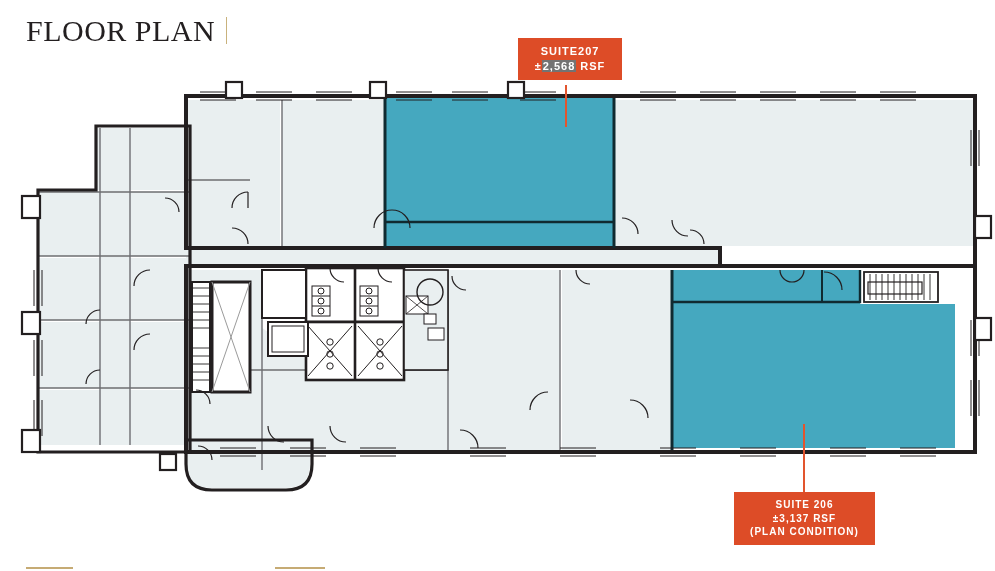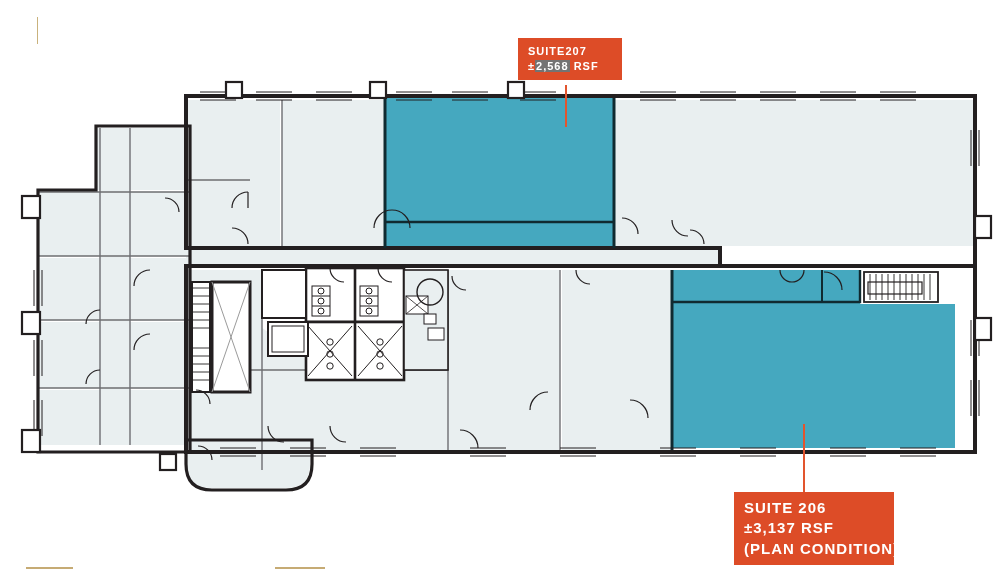--- a/index.html
+++ b/index.html
@@ -48,43 +48,43 @@
     letter-spacing: 0.5px;
     color: #c6ab74;
     font-weight: 400;
   }
 
   
   .callout {
     position: absolute;
     background: #dd4c27;
     color: #ffffff;
-    text-align: left;
+    text-align: center;
     font-weight: bold;
     letter-spacing: 1px;
     line-height: 1.35;
     padding: 6px 10px;
     box-sizing: border-box;
   }
   .callout .ln { display: block; white-space: nowrap; }
   #callout-207 {
     left: 518px;
     top: 38px;
     width: 104px;
     font-size: 11px;
   }
   #callout-207 .hl {
     background: #737373;
     padding: 0 1px;
   }
   #callout-206 {
     left: 734px;
     top: 492px;
-    width: 160px;
-    font-size: 15px;
+    width: 141px;
+    font-size: 10px;
   }
   .leader {
     position: absolute;
     background: #e2552e;
     width: 2px;
   }
   #leader-207 { left: 565px; top: 85px; height: 42px; }
   #leader-206 { left: 803px; top: 424px; height: 68px; }
 
   
@@ -104,20 +104,21 @@
     top: 70px;
     width: 995px;
     height: 430px;
   }
   #plan-svg { display: block; }
 </style>
 </head>
 <body>
 
 <div id="header">
+  <span id="title-main">FLOOR PLAN</span>
   <span id="title-divider"></span>
 </div>
 
 <div id="plan-wrap">
 <svg id="plan-svg" width="995" height="430" viewBox="0 0 995 430" xmlns="http://www.w3.org/2000/svg">
 
   <g>
 
     <path d="M96,58 L190,58 L190,120 L96,120 Z" fill="#e9eff0"></path>
     <path d="M38,122 L190,122 L190,186 L38,186 Z" fill="#e9eff0"></path>

